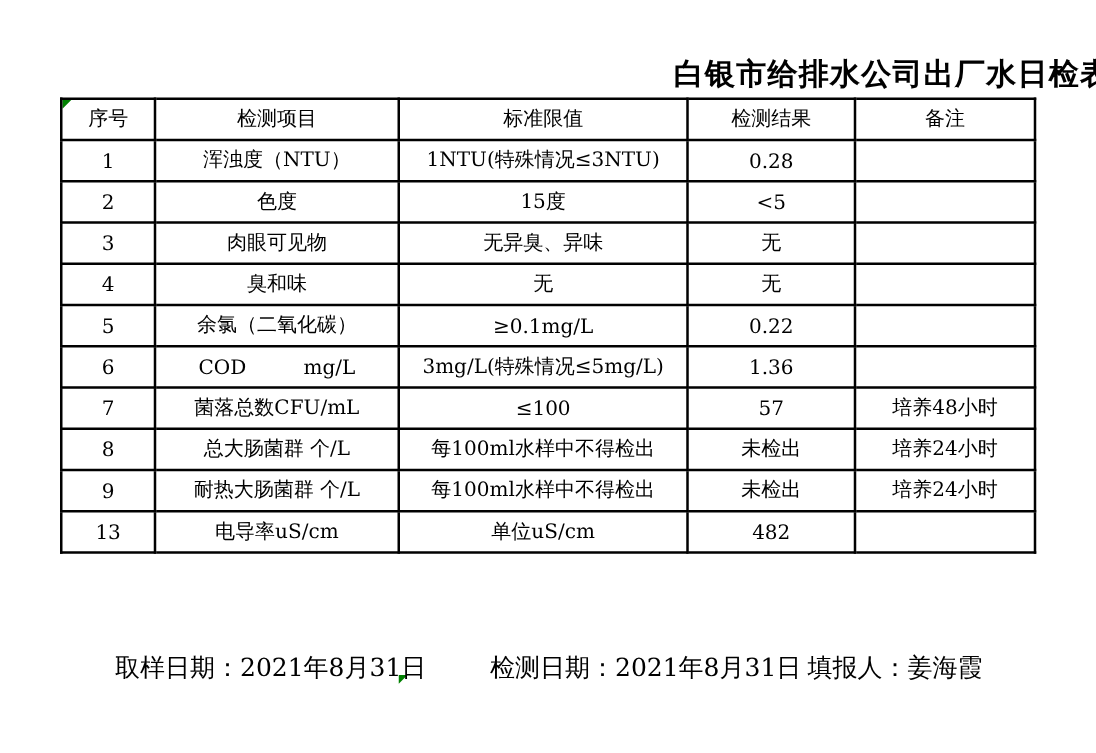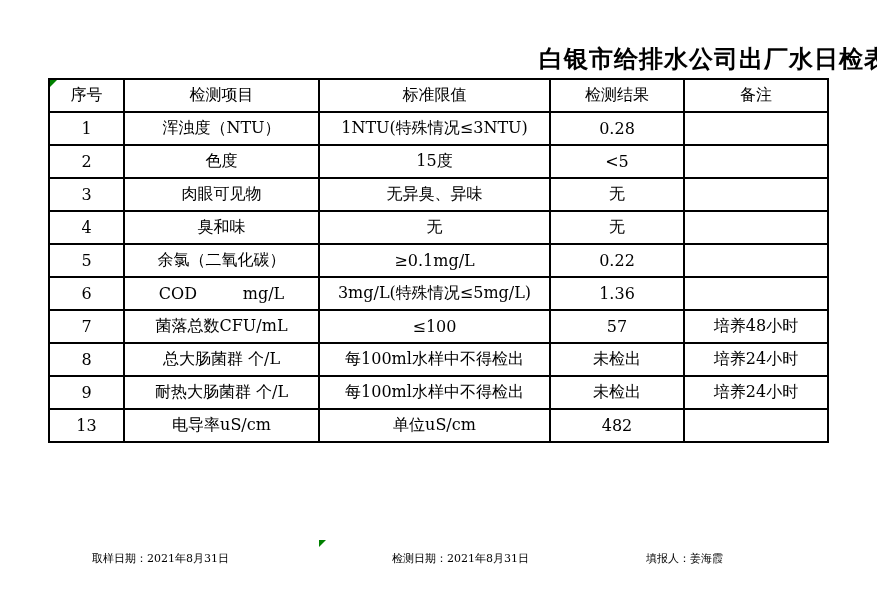--- a/index.html
+++ b/index.html
@@ -49,22 +49,22 @@
     position: absolute;
     width: 0;
     height: 0;
     border-top: 7px solid #008000;
     border-right: 7px solid transparent;
   }
   .tri-top    { left: 50px;  top: 80px;  }
   .tri-bottom { left: 319px; top: 540px; }
   .footer-item {
     position: absolute;
-    top: 551px;
-    font-size: 11px;
+    top: 521px;
+    font-size: 20px;
     white-space: pre;
   }
   .f-sampling { left: 92px;  }
   .f-test     { left: 392px; }
   .f-reporter { left: 646px; }
 </style>
 </head>
 <body>
 
 <div class="page">

